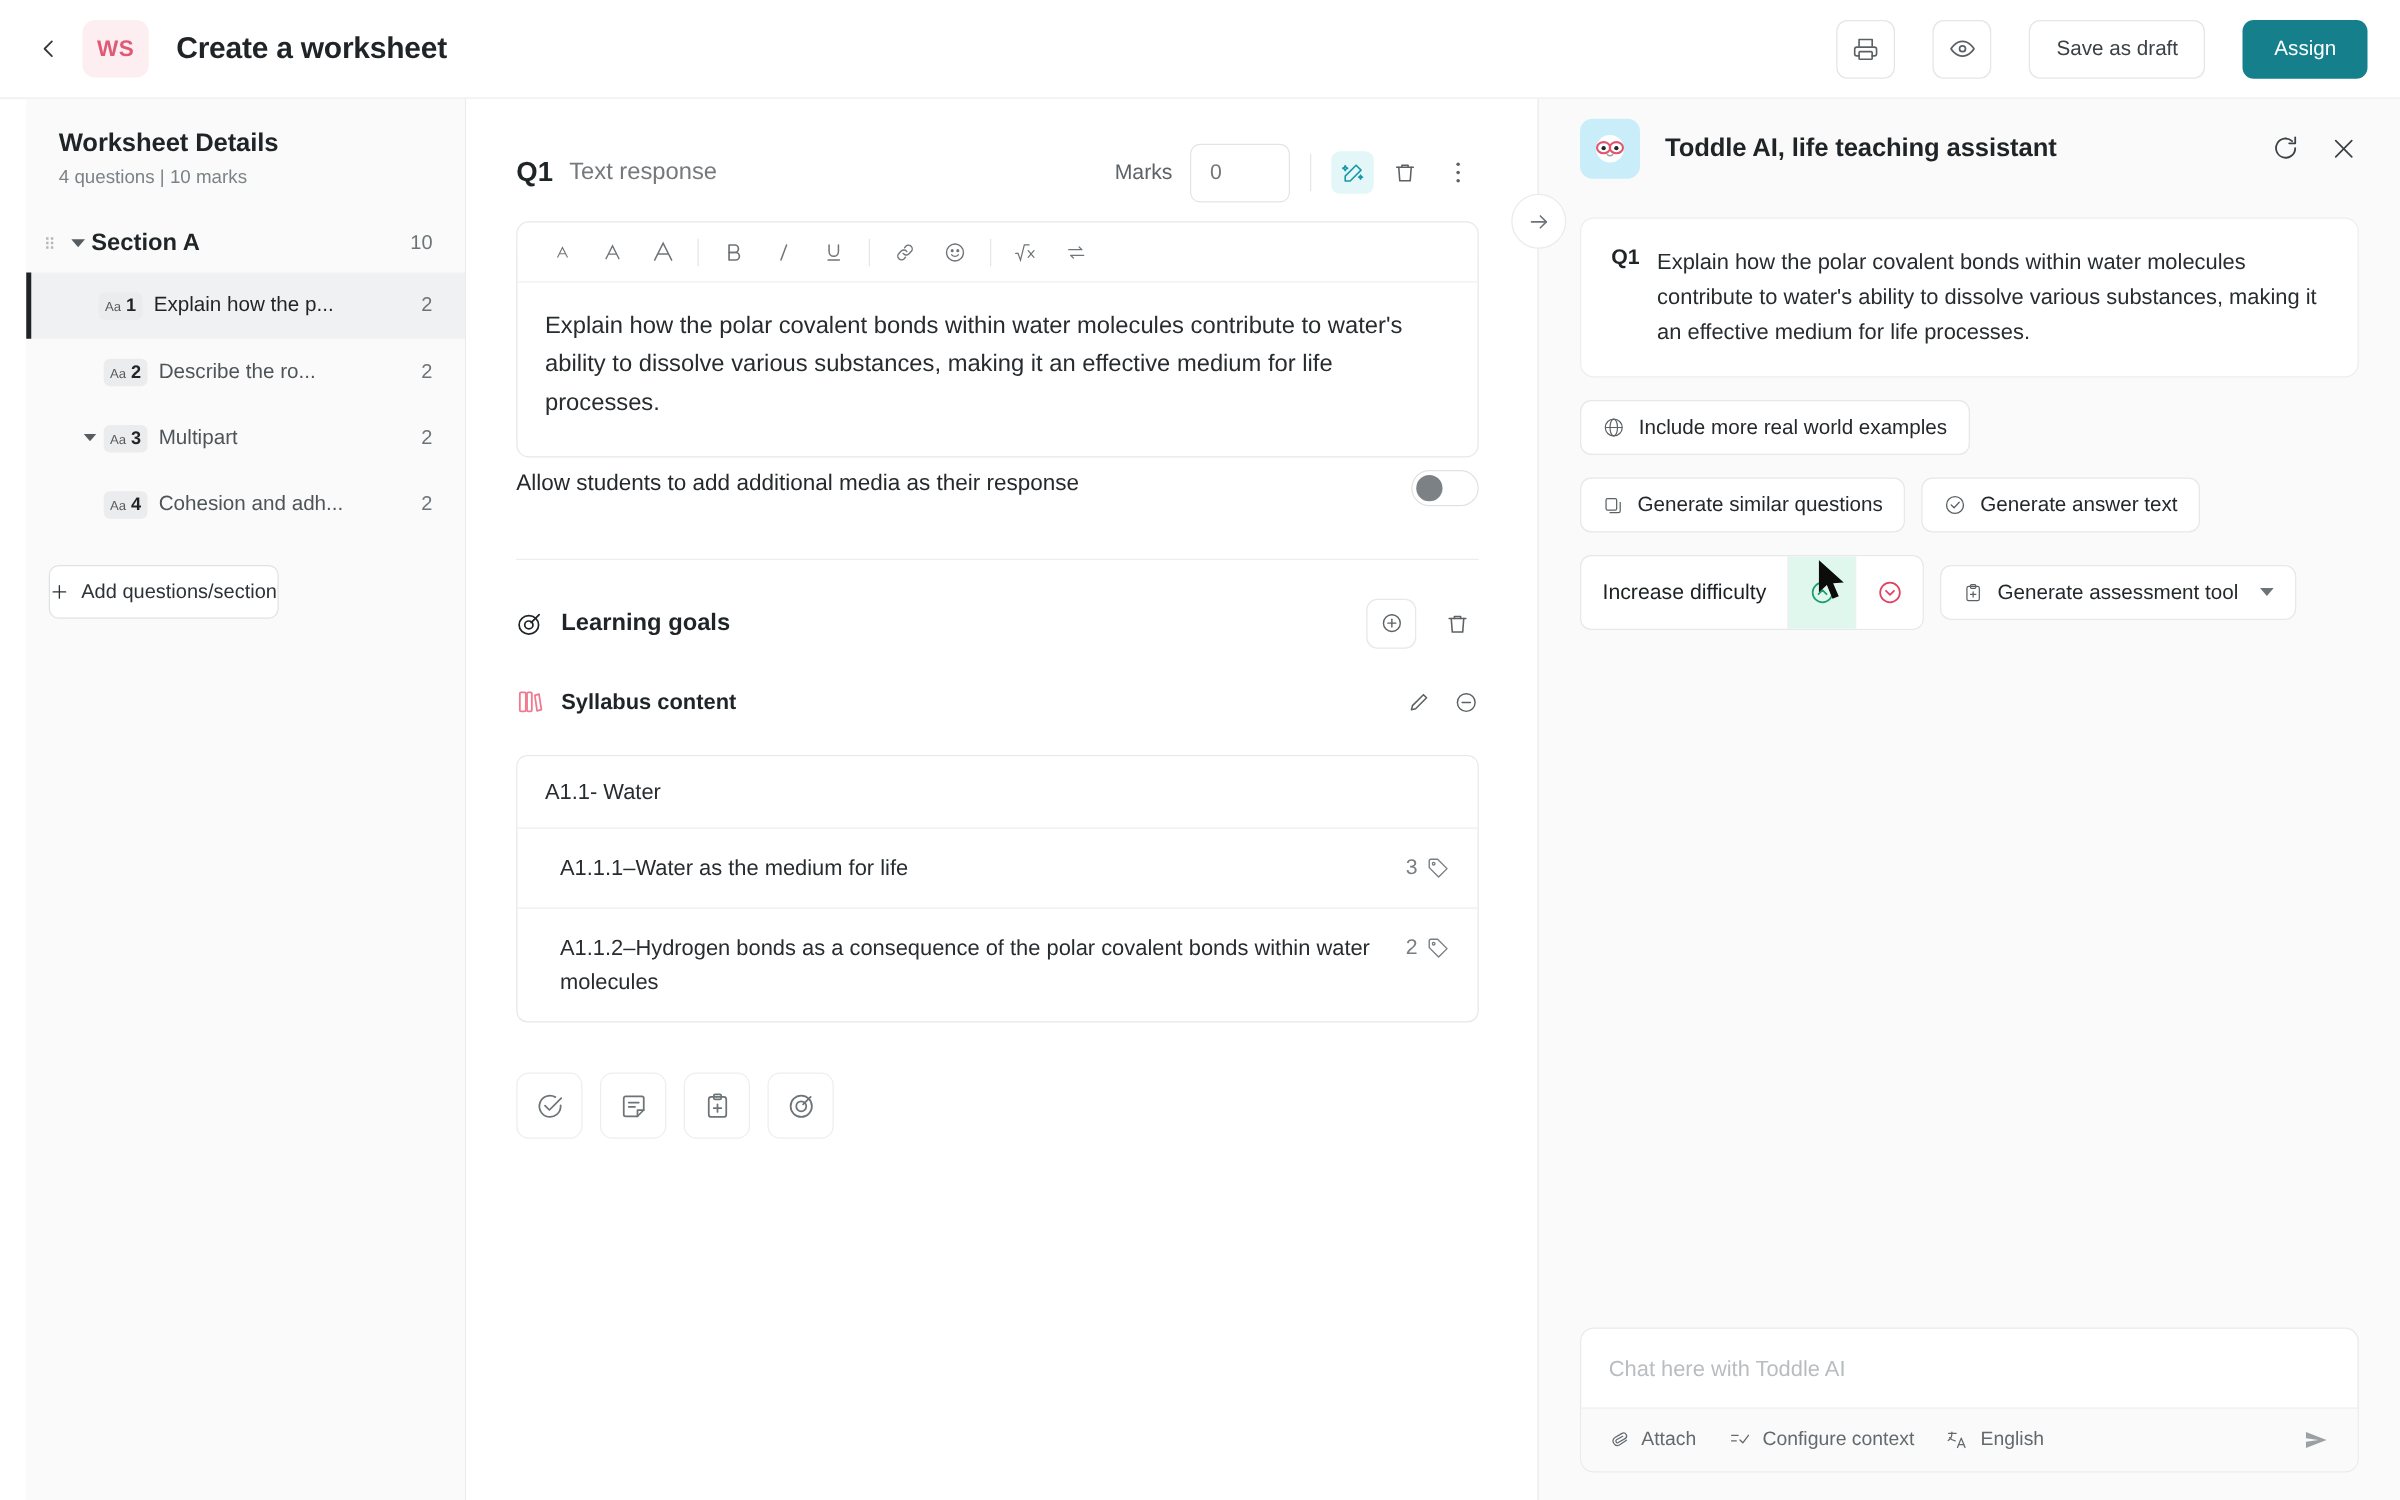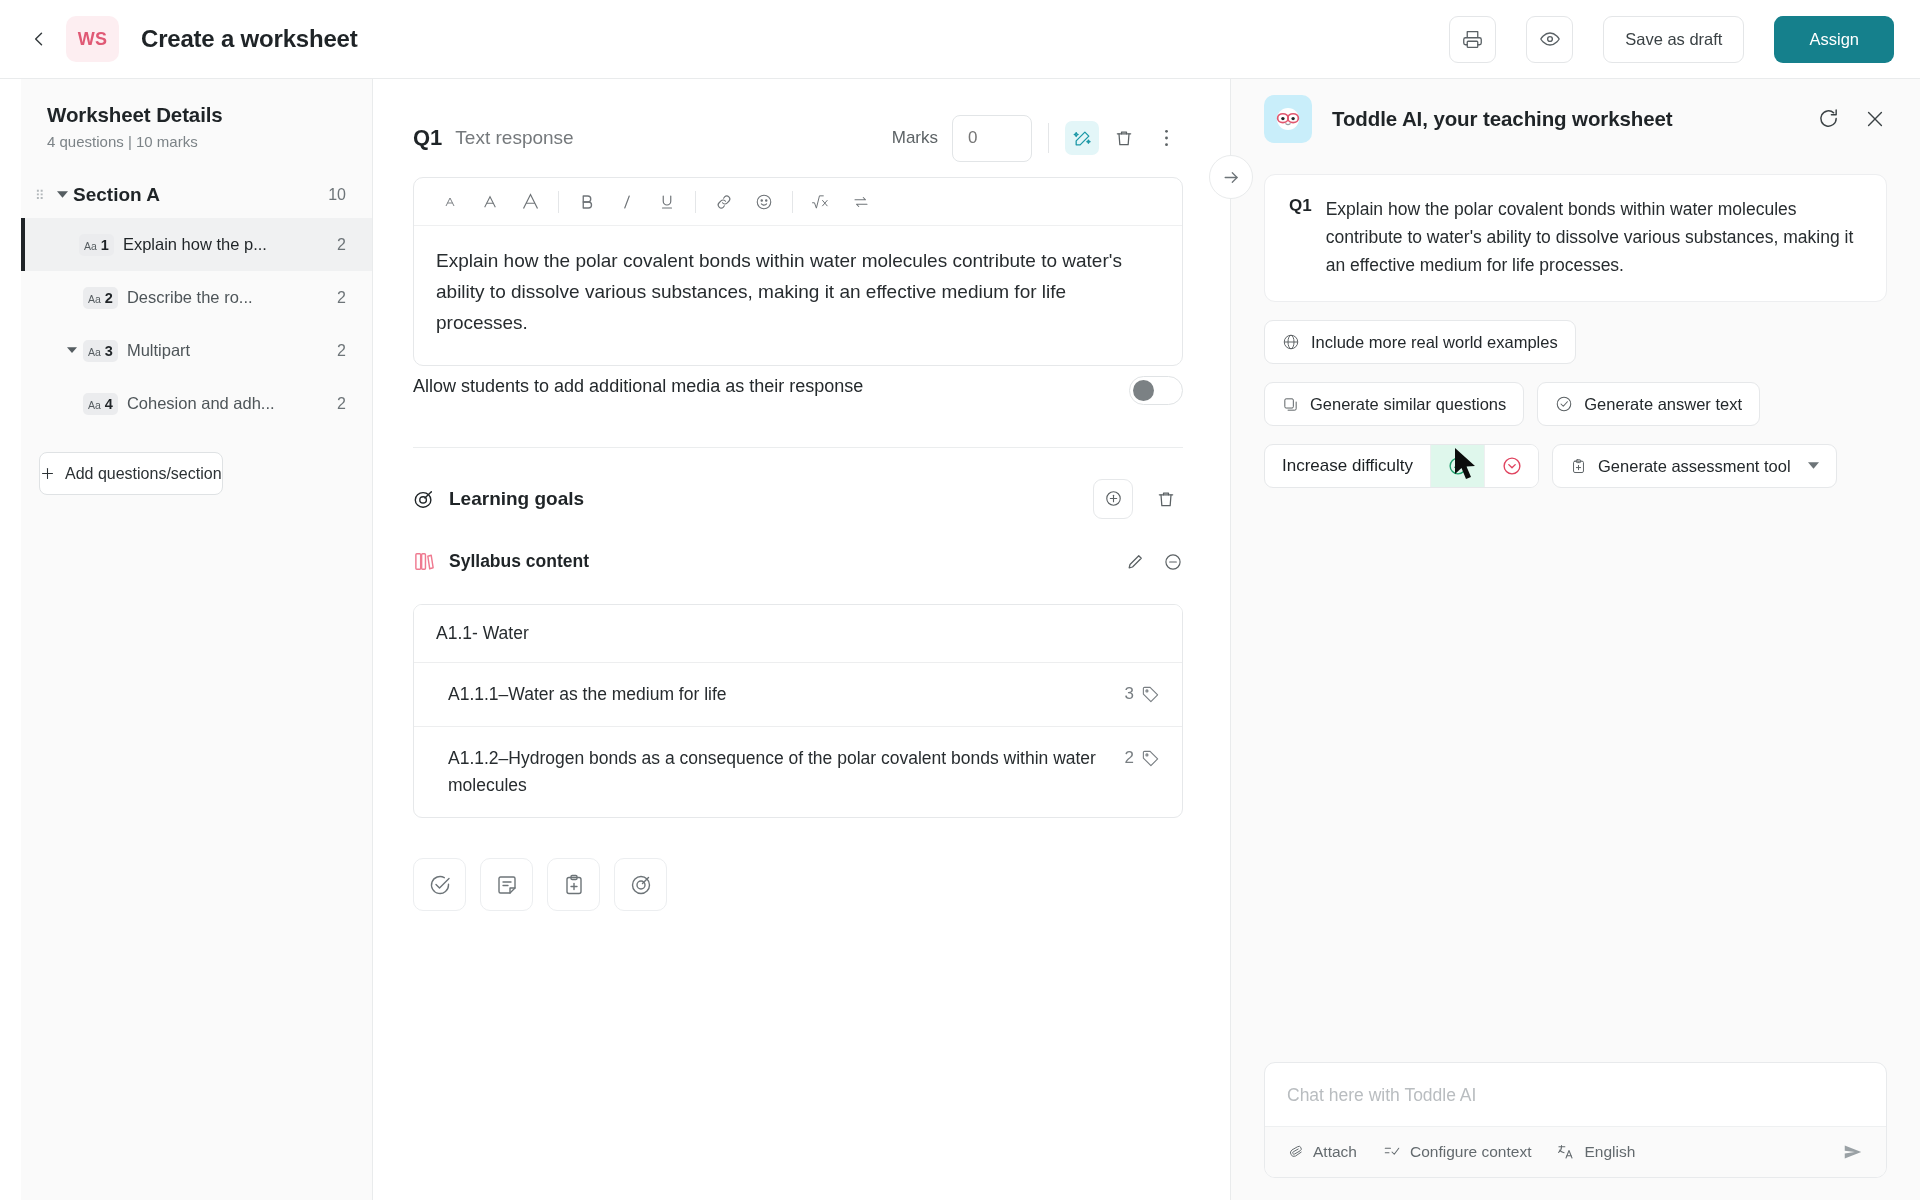--- a/index.html
+++ b/index.html
@@ -37,21 +37,21 @@
     width: 47px; height: 47px; border: 1px solid #e4e6e8; border-radius: 9px;
     background: #fff; display: flex; align-items: center; justify-content: center;
     cursor: pointer;
   }
   .btn-outline {
     height: 47px; padding: 0 21px; border: 1px solid #e4e6e8; border-radius: 9px;
     background: #fff; font-size: 16.5px; color: #3b4245; display: flex; align-items: center;
     cursor: pointer; font-family: inherit;
   }
   .btn-primary {
-    height: 47px; padding: 0 35px; border: none; border-radius: 9px;
+    height: 47px; padding: 0 25px; border: none; border-radius: 9px;
     background: #15808c; color: #fff; font-size: 16.5px; display: flex; align-items: center;
     cursor: pointer; font-family: inherit;
   }
 
   
   .body-row { flex: 1; display: flex; min-height: 0; padding-left: 21px; }
 
   
   .sidebar {
     width: 352px; min-width: 352px;
@@ -188,21 +188,21 @@
   .ai-qcard .qn { font-size: 17px; font-weight: 700; padding-top: 1px; }
   .ai-qcard .qtext { font-size: 17.5px; line-height: 1.6; color: #272c2f; }
   .chips { margin-top: 18px; display: flex; flex-wrap: wrap; gap: 13px; }
   .chip {
     height: 44px; background: #fff; border: 1px solid #e6e8ea; border-radius: 9px;
     display: inline-flex; align-items: center; gap: 11px; padding: 0 17px;
     font-size: 16.5px; color: #24292c; cursor: pointer; font-family: inherit;
   }
   .diff-group {
     display: inline-flex; align-items: stretch; background: #fff; border: 1px solid #e6e8ea;
-    border-radius: 9px; overflow: hidden; height: 44px;
+    border-radius: 9px; overflow: hidden; height: 60px;
   }
   .diff-label { display: flex; align-items: center; padding: 0 17px; font-size: 17px; color: #1b2023; }
   .diff-btn {
     width: 54px; display: flex; align-items: center; justify-content: center; cursor: pointer;
     border-left: 1px solid #eef0f1;
   }
   .diff-btn.up { background: #dff7ec; }
   .diff-btn.down { background: #fff; }
   .row-flex { display: flex; align-items: center; gap: 13px; flex-wrap: wrap; }
 
@@ -577,21 +577,21 @@
           <svg width="34" height="34" viewBox="0 0 40 40">
             <circle cx="20" cy="20" r="13" fill="#ffffff"></circle>
             <ellipse cx="14" cy="19" rx="6.2" ry="5.2" fill="none" stroke="#e0566e" stroke-width="2"></ellipse>
             <ellipse cx="26" cy="19" rx="6.2" ry="5.2" fill="none" stroke="#e0566e" stroke-width="2"></ellipse>
             <line x1="20.2" y1="18" x2="19.8" y2="18" stroke="#e0566e" stroke-width="2"></line>
             <circle cx="14" cy="19.5" r="2" fill="#22282b"></circle>
             <circle cx="26" cy="19.5" r="2" fill="#22282b"></circle>
             <path d="M17.5 25.5q2.5 2 5 0" fill="none" stroke="#99a0a4" stroke-width="1.4" stroke-linecap="round"></path>
           </svg>
         </span>
-        <span class="ai-title">Toddle AI, your teaching worksheet</span>
+        <span class="ai-title">Toddle AI, life teaching assistant</span>
         <span class="ai-head-actions">
           <span>
             <svg width="23" height="23" viewBox="0 0 24 24" fill="none" stroke="#3b4245" stroke-width="1.5" stroke-linecap="round" stroke-linejoin="round">
                 <path d="M20 12a8 8 0 1 1-2.6-5.9"></path>
                 <polyline points="20 3 20 8 15 8"></polyline>
               </svg>
           </span>
           <span>
             <svg width="22" height="22" viewBox="0 0 24 24" fill="none" stroke="#3b4245" stroke-width="1.5" stroke-linecap="round">
                 <line x1="5" y1="5" x2="19" y2="19"></line>

